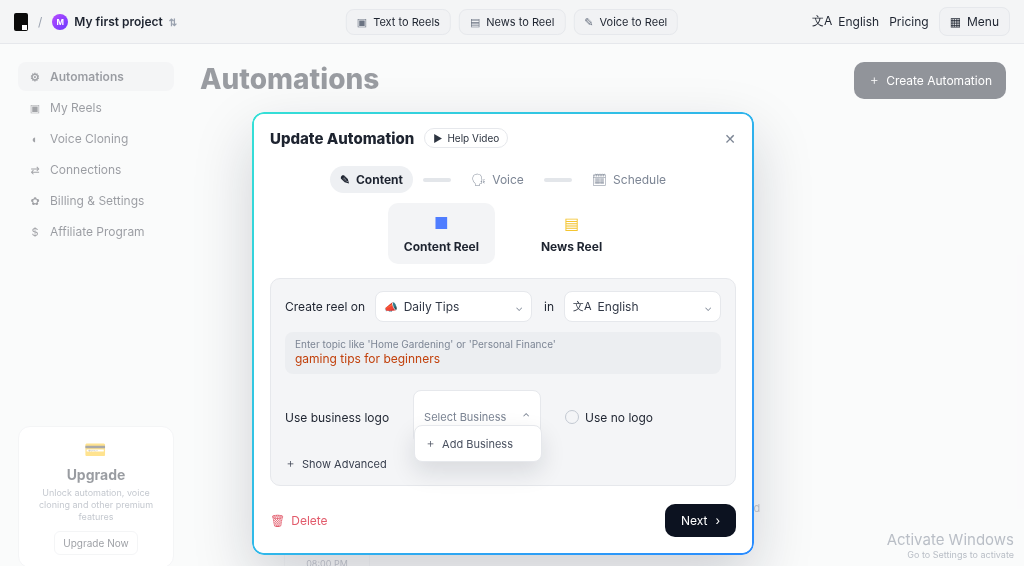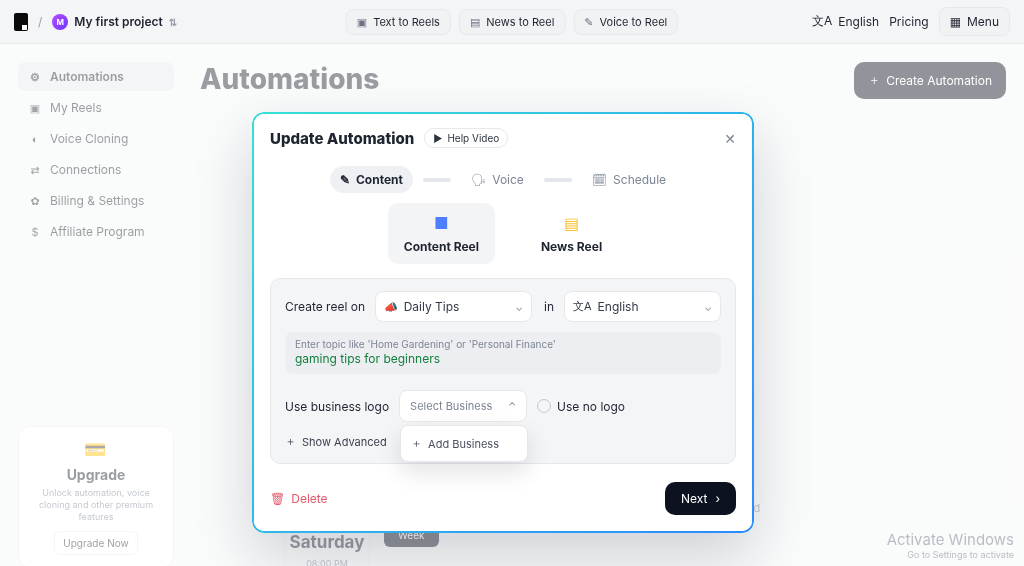--- a/index.html
+++ b/index.html
@@ -88,23 +88,23 @@
   .t-yellow{color:var(--yellow);}
   
   .panel{background:#f4f5f7;border:1px solid var(--border);border-radius:10px;padding:12px 14px 14px;}
   .row{display:flex;align-items:center;gap:10px;font-size:12px;}
   .select{flex:1;background:#fff;border:1px solid var(--border);border-radius:8px;padding:7px 8px;display:flex;align-items:center;gap:6px;justify-content:space-between;color:#313846;}
   .select .lft{display:flex;align-items:center;gap:6px;}
   .select .chv{font-size:10px;color:var(--muted);}
   .in{margin-left:2px;}
   .topicbox{margin-top:10px;background:#eceef1;border-radius:8px;padding:6px 10px 8px;}
   .topicbox .ph{font-size:10px;color:var(--muted);}
-  .topicbox .val{font-size:12px;color:#15803d;margin-top:1px;}
-  .logo-row{display:flex;align-items:center;gap:10px;margin-top:16px;font-size:12px;}
-  .logo-row .sel2{width:128px;background:#fff;border:1px solid var(--border);border-radius:8px;padding:8px 10px;font-size:11px;color:var(--muted);display:flex;align-items:center;justify-content:space-between;position:relative;}
+  .topicbox .val{font-size:12px;color:#c2410c;margin-top:1px;}
+  .logo-row{display:flex;align-items:center;gap:24px;margin-top:16px;font-size:12px;}
+  .logo-row .sel2{width:128px;background:#fff;border:1px solid var(--border);border-radius:8px;padding:19px 10px;font-size:11px;color:var(--muted);display:flex;align-items:center;justify-content:space-between;position:relative;}
   .logo-row .chk{display:flex;align-items:center;gap:6px;}
   .logo-row .chk .box{width:14px;height:14px;border-radius:50%;border:1.5px solid #c3c9d2;}
   .adv{margin-top:12px;display:flex;align-items:center;gap:6px;font-size:11px;color:#3a4150;}
   
   .pop{position:absolute;left:0;top:34px;width:128px;background:#fff;border:1px solid var(--border);border-radius:8px;box-shadow:0 10px 24px rgba(15,23,42,.12);padding:10px 10px;font-size:11px;color:#4a5160;display:flex;align-items:center;gap:6px;}
   
   .mfoot{display:flex;align-items:center;justify-content:space-between;margin-top:18px;}
   .del{color:var(--redsoft);font-size:12px;display:flex;align-items:center;gap:6px;}
   .next{background:var(--dark);color:#fff;border-radius:10px;padding:9px 16px;font-size:12px;display:flex;align-items:center;gap:8px;}
   

